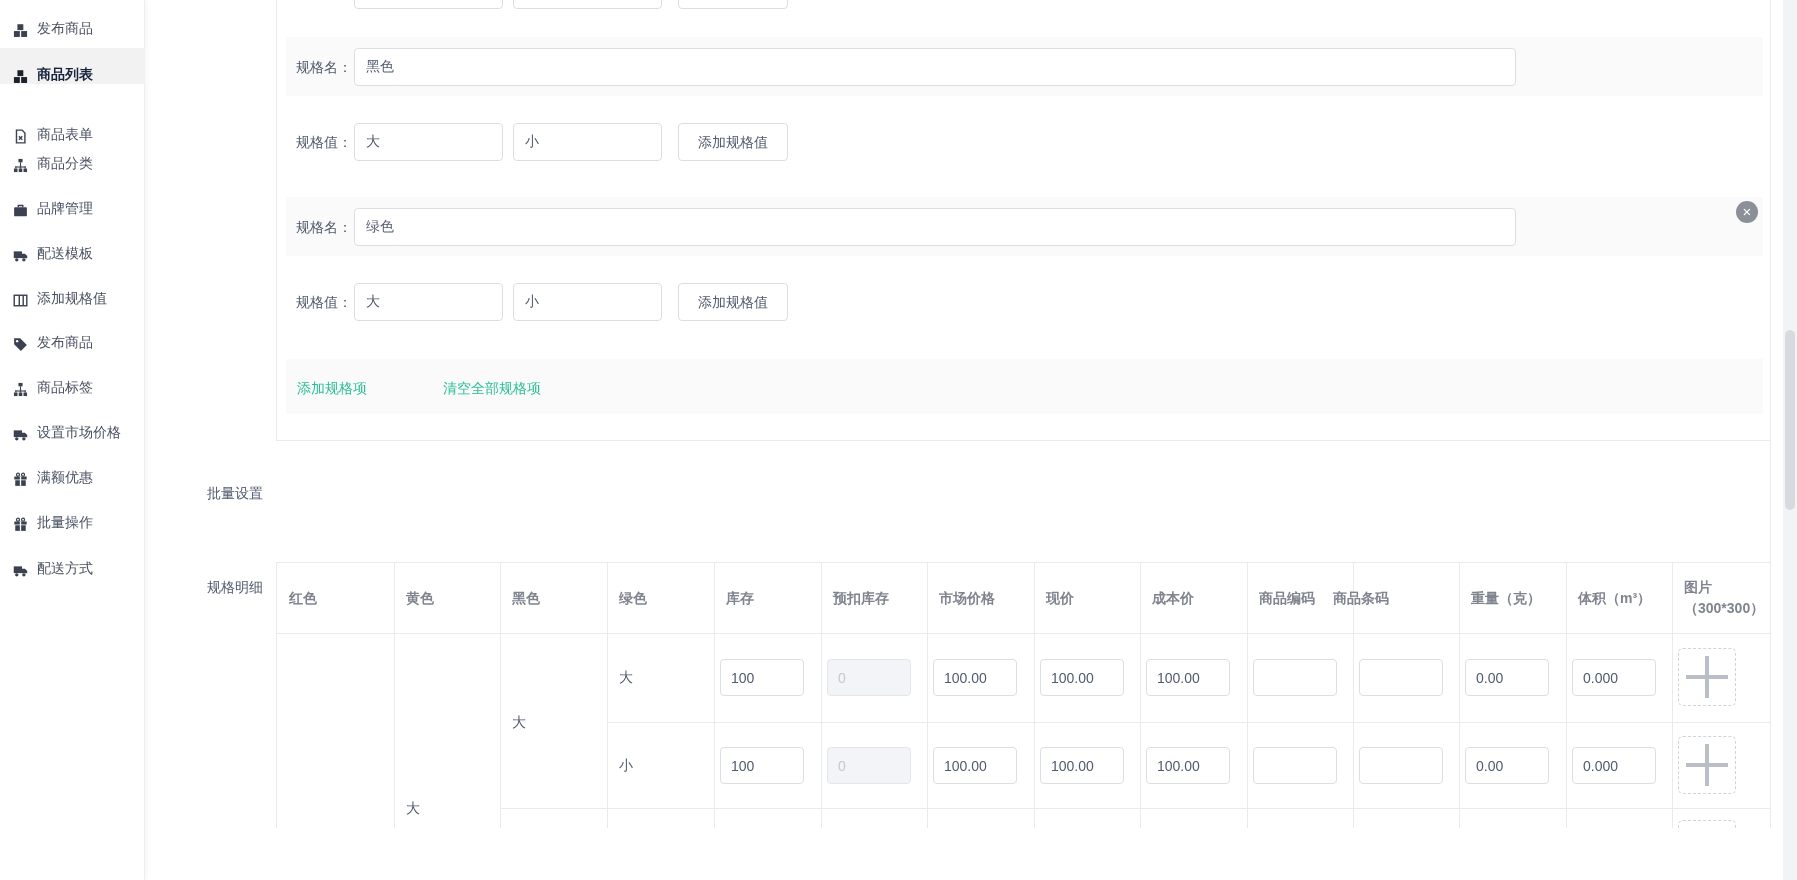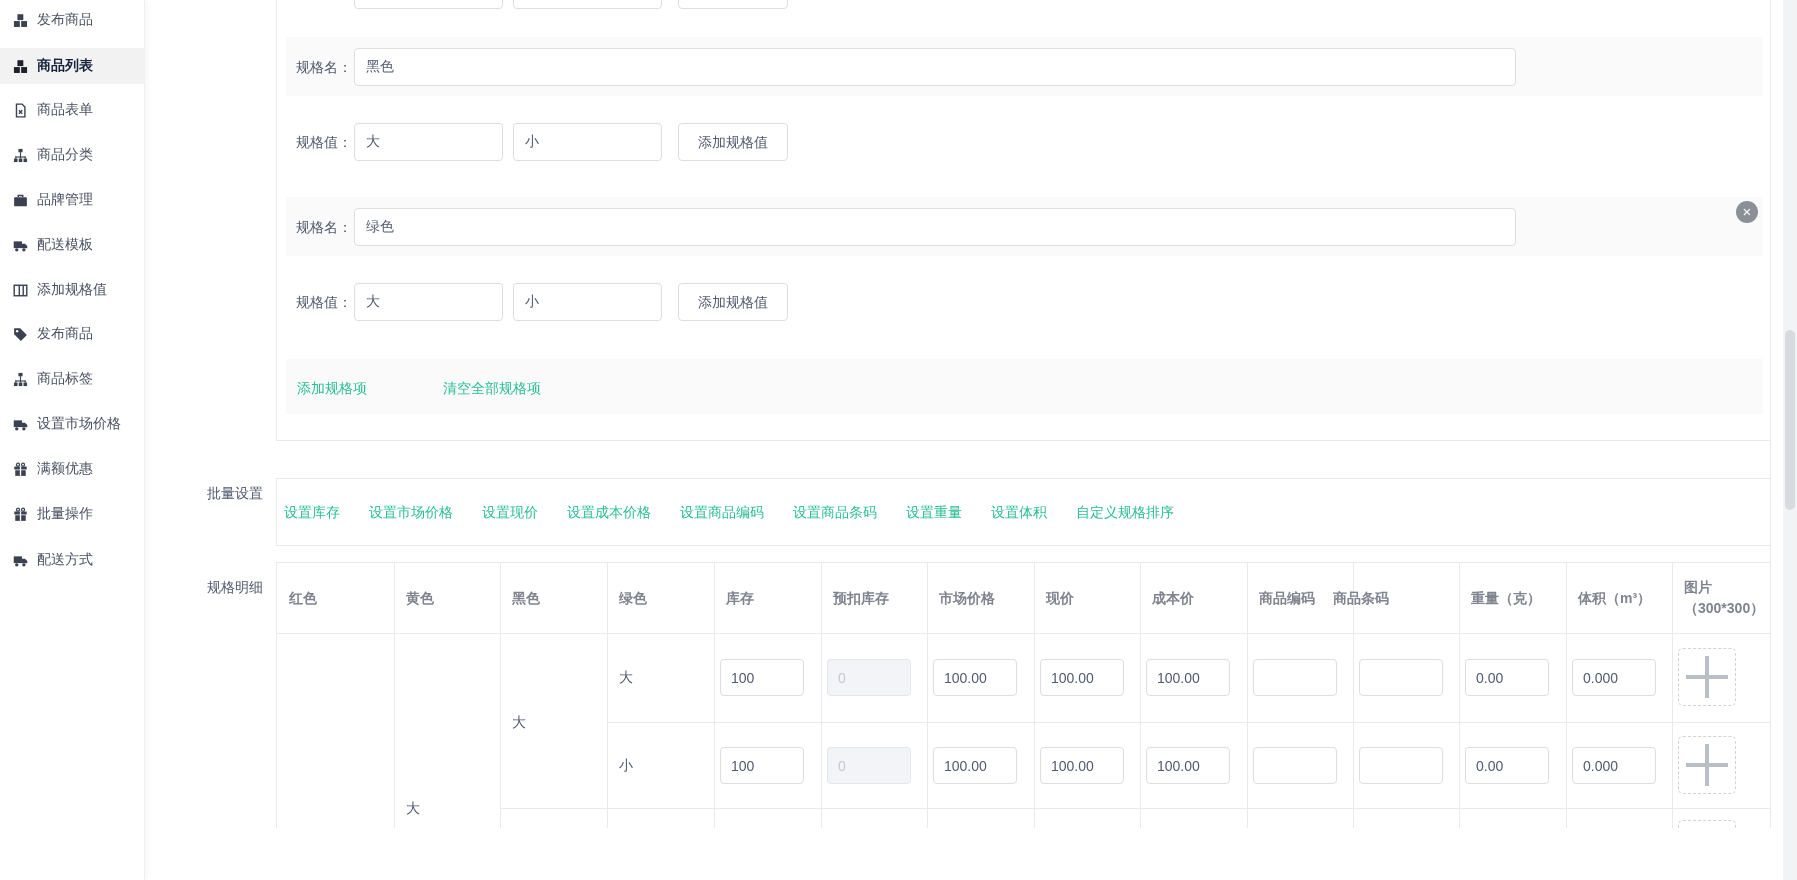--- a/index.html
+++ b/index.html
@@ -4,21 +4,21 @@
 <style>
   :root{ --accent:#2abe96; }
   *{ margin:0; padding:0; box-sizing:border-box; }
   html,body{ background:#fff; }
   body{ font-family:"Liberation Sans","DejaVu Sans",sans-serif; color:#515a6e; }
   #app{ position:relative; width:1797px; height:880px; overflow:hidden; background:#fff; }
 
   
   #sidebar{ position:absolute; left:0; top:0; width:145px; height:880px; background:#fff;
             border-right:1px solid #eceef1; box-shadow:2px 0 6px rgba(0,0,0,.04); z-index:5; }
-  .sb-item{ position:absolute; left:0; width:145px; height:36px; display:flex; align-items:center;
+  .sb-item{ position:absolute; left:0; width:145px; height:36px; display:flex; align-items:flex-end;
             padding-left:12px; font-size:14px; color:#495060; cursor:pointer; }
   .sb-item.active{ background:#f2f2f2; font-weight:bold; color:#17233d; }
   .sb-ico{ width:16px; height:16px; margin-right:9px; display:inline-flex; align-items:center; justify-content:center; flex:none; }
   .sb-ico svg{ display:block; }
   .lbl{ position:absolute; font-size:14px; color:#515a6e; height:20px; line-height:20px; white-space:nowrap; }
   .band{ position:absolute; left:9px; width:1477px; background:#fafafa; }
   .inp{ position:absolute; height:38px; background:#fff; border:1px solid #dcdee2; border-radius:4px;
         font-family:inherit; font-size:14px; color:#515a6e; padding:0 11px; outline:none; }
   .btn-plain{ position:absolute; height:38px; background:#fff; border:1px solid #dcdee2; border-radius:4px;
         font-family:inherit; font-size:14px; color:#515a6e; text-align:center; line-height:36px; cursor:pointer; }
@@ -76,21 +76,21 @@
     <div class="sb-item active" style="top:48px">
       <span class="sb-ico">
           <svg width="15" height="15" viewBox="0 0 16 16" fill="#1d2129">
             <rect x="4.7" y="1.3" width="6.3" height="6.3"></rect>
             <rect x="1" y="8.6" width="6.3" height="6.3"></rect>
             <rect x="8.7" y="8.6" width="6.3" height="6.3"></rect>
           </svg>
         </span>
       <span class="sb-label">商品列表</span>
     </div>
-    <div class="sb-item" style="top:92px">
+    <div class="sb-item" style="top:108px">
       <span class="sb-ico">
           <svg width="15" height="15" viewBox="0 0 16 16" fill="none" stroke="#3b4150" stroke-width="1.5">
             <path d="M3.7 1.2h6l3 3v10.6H3.7z"></path>
             <path d="M6.3 7.8l3.6 3.6M9.9 7.8l-3.6 3.6"></path>
           </svg>
         </span>
       <span class="sb-label">商品表单</span>
     </div>
     <div class="sb-item" style="top:137px">
       <span class="sb-ico">
@@ -233,33 +233,20 @@
     <input class="inp" style="left: 77px; top: 332px; width: 149px;" value="大">
     <input class="inp" style="left: 236px; top: 332px; width: 149px;" value="小">
     <div class="btn-plain" style="left:401px; top:332px; width:110px;">添加规格值</div>
 
     <div class="band" style="top:408px; height:55px;"></div>
     <div class="tlink" style="left:20px;  top:428px;">添加规格项</div>
     <div class="tlink" style="left:166px; top:428px;">清空全部规格项</div>
   </div>
 
   <div class="lbl" style="left:207px; top:483px;">批量设置</div>
-  <div class="box" style="left:276px; top:478px; width:1495px; height:68px;">
-    <div style="position:absolute; left:7px; top:0; height:100%; display:flex; align-items:center; gap:29px;">
-      <span class="tlink" style="position:static;">设置库存</span>
-      <span class="tlink" style="position:static;">设置市场价格</span>
-      <span class="tlink" style="position:static;">设置现价</span>
-      <span class="tlink" style="position:static;">设置成本价格</span>
-      <span class="tlink" style="position:static;">设置商品编码</span>
-      <span class="tlink" style="position:static;">设置商品条码</span>
-      <span class="tlink" style="position:static;">设置重量</span>
-      <span class="tlink" style="position:static;">设置体积</span>
-      <span class="tlink" style="position:static;">自定义规格排序</span>
-    </div>
-  </div>
 
   <div class="lbl" style="left:207px; top:577px;">规格明细</div>
   <div id="specTable">
 
     <div class="vline" style="left:117px"></div>
       <div class="vline" style="left:223px"></div>
     <div class="vline" style="left:330px"></div>
       <div class="vline" style="left:437px"></div>
     <div class="vline" style="left:544px"></div>
       <div class="vline" style="left:650px"></div>

